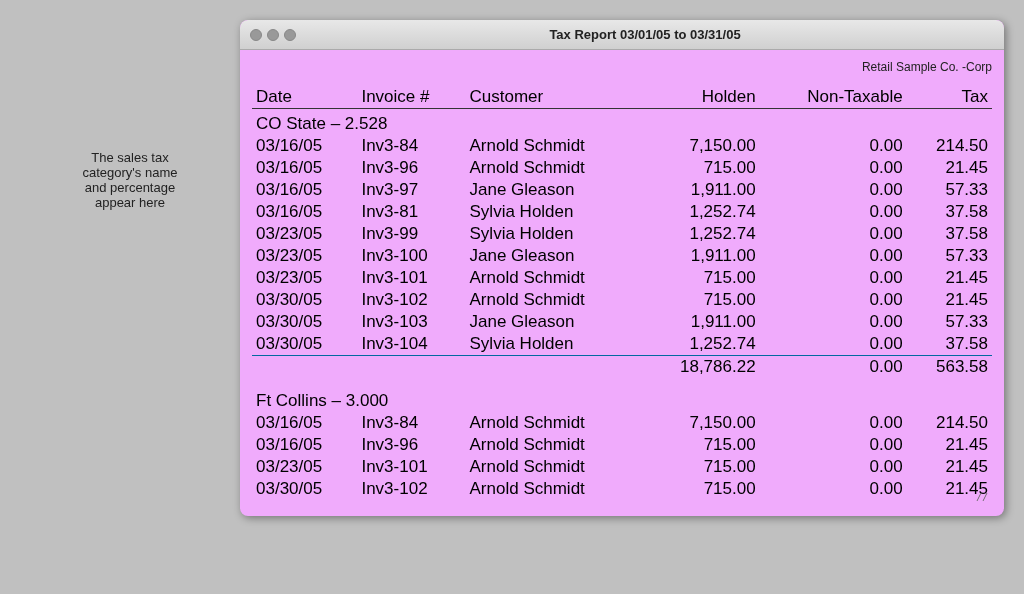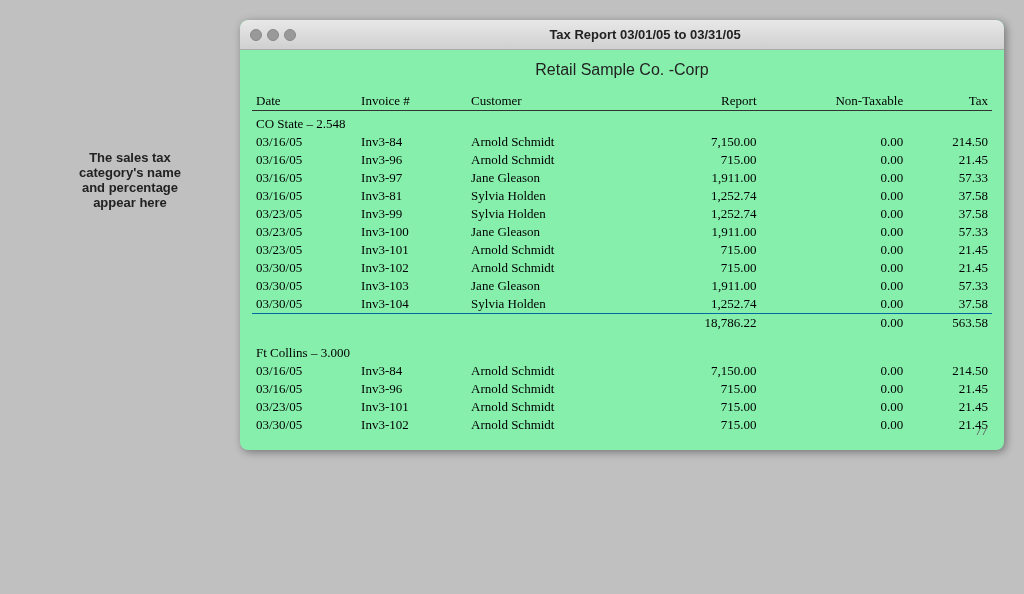--- a/index.html
+++ b/index.html
@@ -29,39 +29,38 @@
     
     .annotation-area {
       width: 220px;
       flex-shrink: 0;
       padding-top: 130px;
       font-family: Arial, Helvetica, sans-serif;
       font-size: 13px;
       color: #222;
       text-align: center;
       position: relative;
-      font-weight: bold;
     }
 
     .annotation-block {
       text-align: center;
       margin-bottom: 60px;
       position: relative;
     }
 
     .annotation-block-2 {
       text-align: center;
       margin-top: 200px;
       position: relative;
     }
 
     
     .window {
       flex: 1;
-      background: #86efac;
+      background: #f0abfc;
       border-radius: 8px;
       box-shadow: 2px 2px 8px rgba(0,0,0,0.4);
       overflow: hidden;
       display: flex;
       flex-direction: column;
     }
 
     .title-bar {
       background: linear-gradient(to bottom, #e8e8e8, #d0d0d0);
       padding: 6px 10px;
@@ -98,33 +97,33 @@
     
     .report-content {
       padding: 8px 12px 8px 12px;
       overflow: hidden;
       flex: 1;
       display: flex;
       flex-direction: column;
     }
 
     .report-header {
-      text-align: center;
+      text-align: right;
       font-family: Arial, Helvetica, sans-serif;
-      font-size: 16px;
+      font-size: 12px;
       color: #222;
       margin-bottom: 10px;
       line-height: 1.5;
     }
 
     .report-table {
       width: 100%;
       border-collapse: collapse;
-      font-family: Liberation Serif, serif;
-      font-size: 13px;
+      font-family: Liberation Sans, sans-serif;
+      font-size: 17px;
     }
 
     .report-table th {
       text-align: left;
       font-weight: normal;
       padding: 1px 4px;
       border-bottom: 1px solid #333;
       white-space: nowrap;
     }
 
@@ -199,28 +198,28 @@
         <div>Retail Sample Co. -Corp</div>
       </div>
 
       <div class="scroll-area">
         <table class="report-table">
           <thead>
             <tr>
               <th>Date</th>
               <th>Invoice #</th>
               <th>Customer</th>
-              <th class="right">Report</th>
+              <th class="right">Holden</th>
               <th class="right">Non-Taxable</th>
               <th class="right">Tax</th>
             </tr>
           </thead>
           <tbody id="table-body">
           <tr class="category-row">
-                <td colspan="6">CO State – 2.548</td>
+                <td colspan="6">CO State – 2.528</td>
               </tr>
               <tr>
                 <td>03/16/05</td>
                 <td>Inv3-84</td>
                 <td>Arnold Schmidt</td>
                 <td class="right">7,150.00</td>
                 <td class="right">0.00</td>
                 <td class="right">214.50</td>
               </tr>
               <tr>

